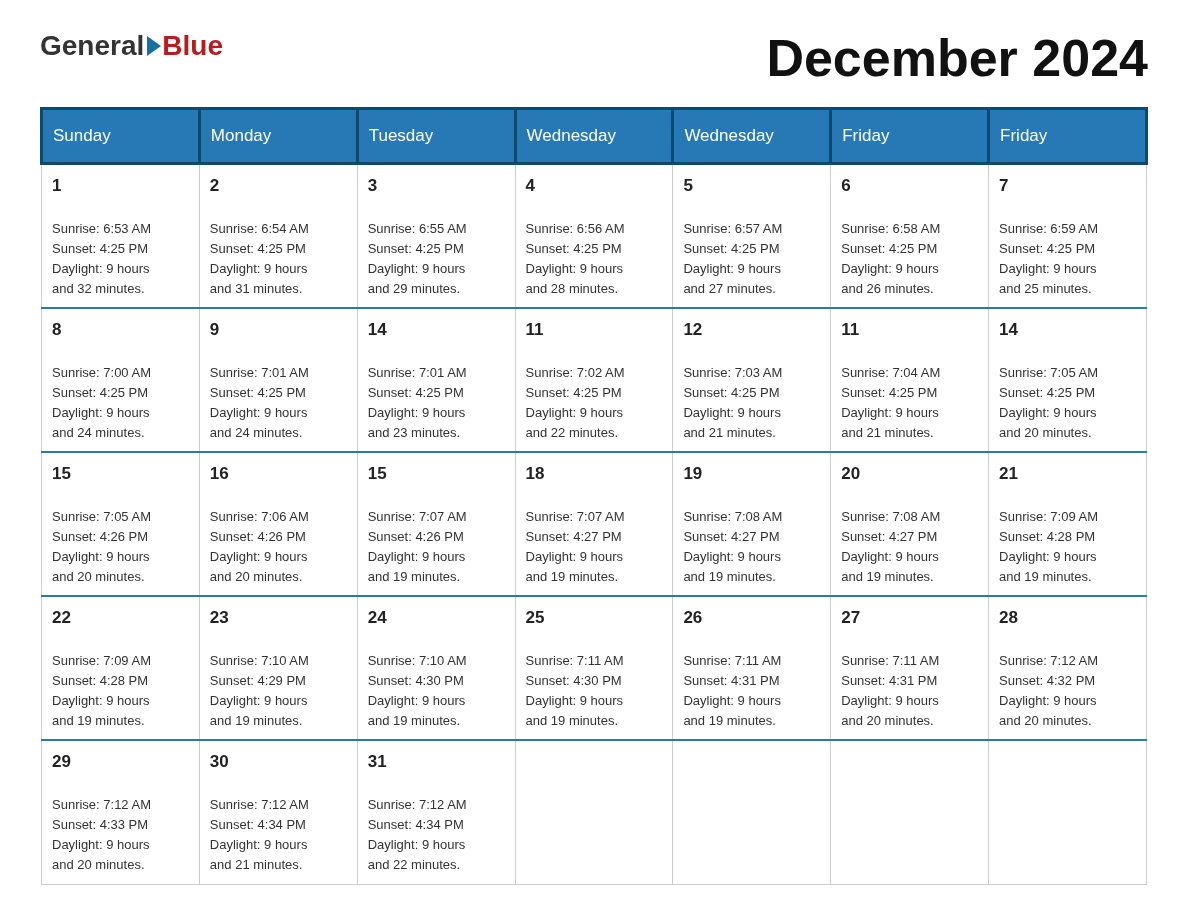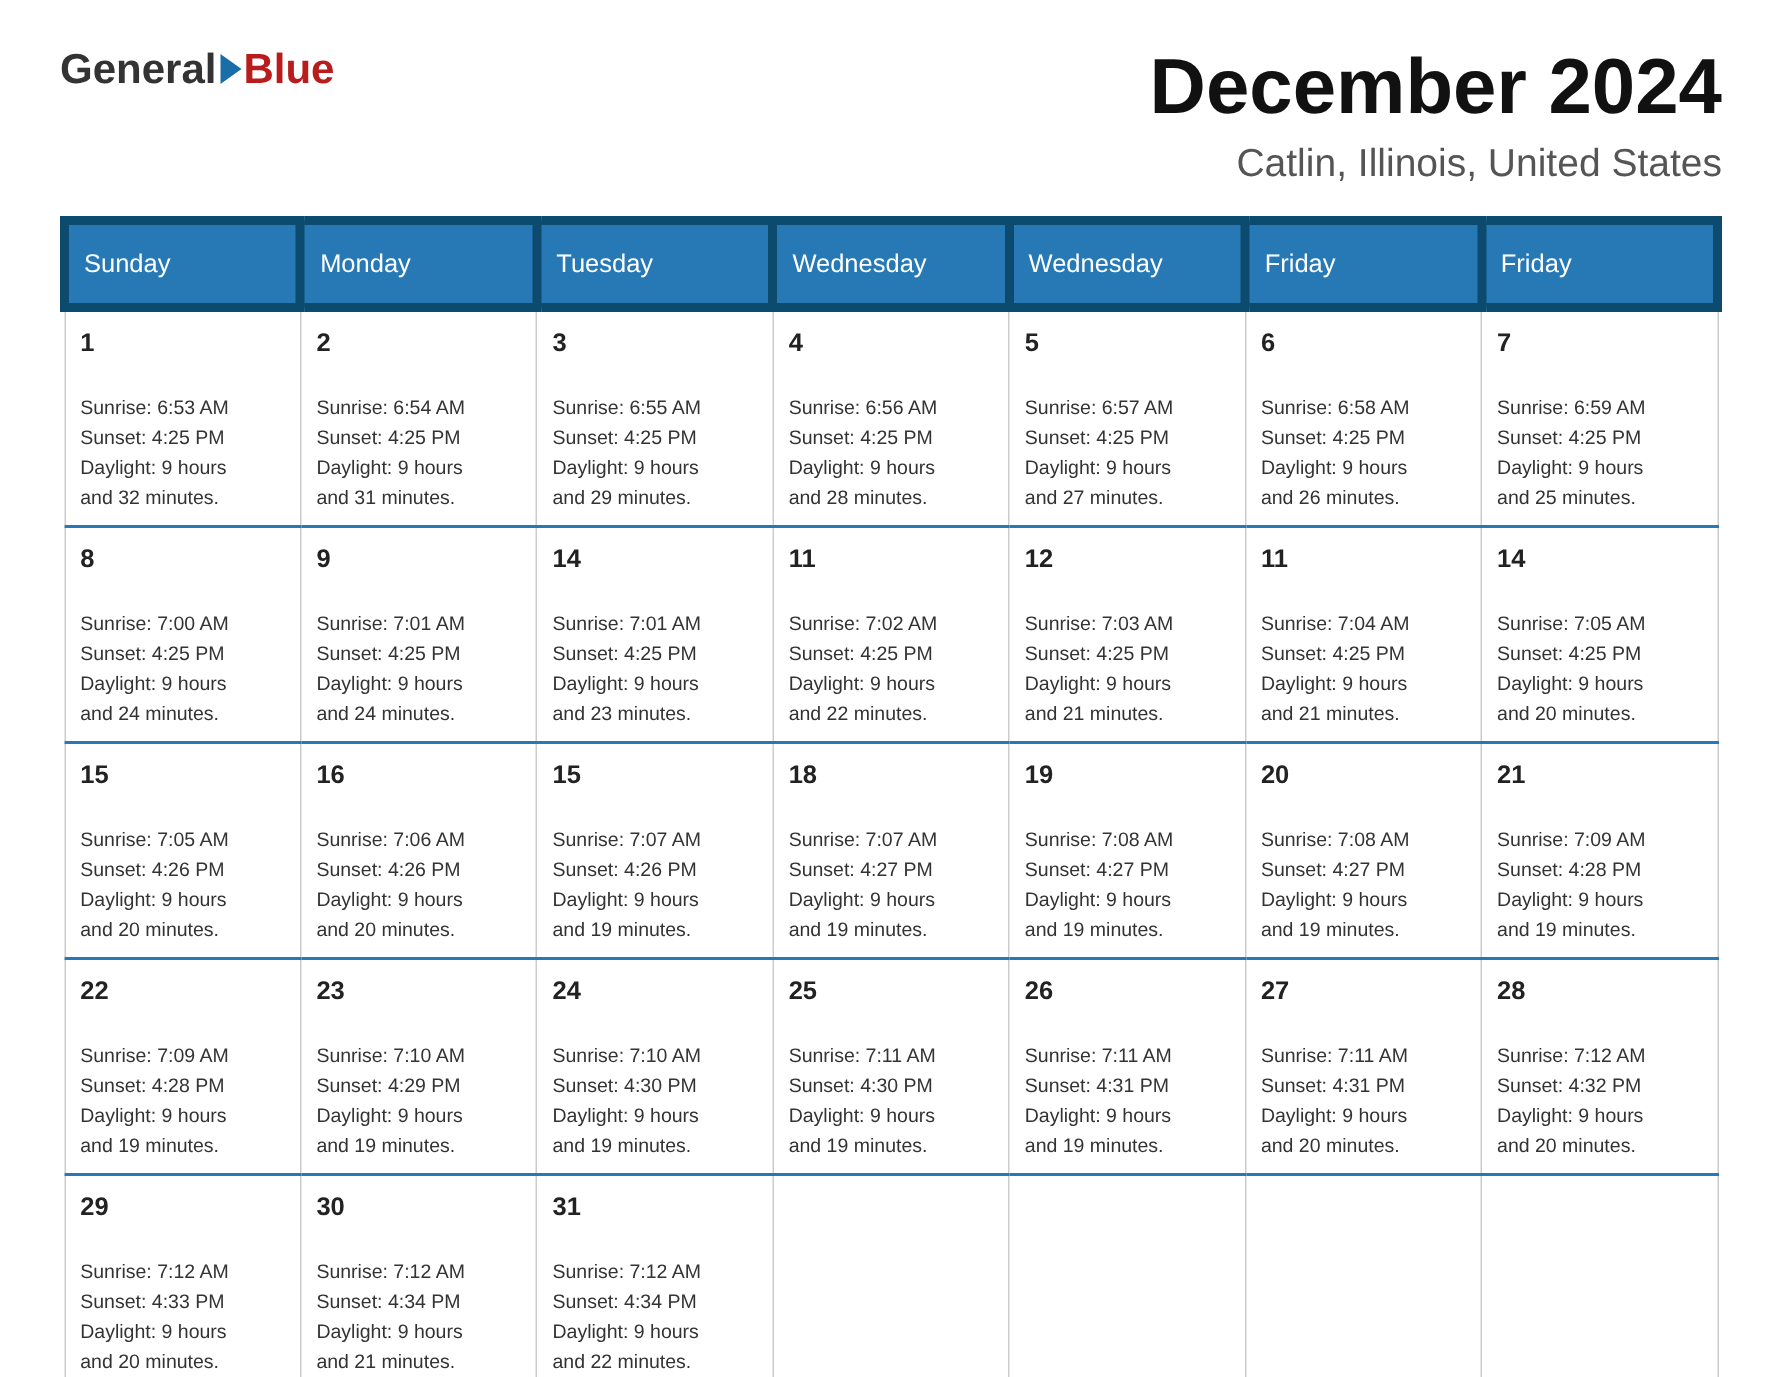--- a/index.html
+++ b/index.html
@@ -78,21 +78,21 @@
       border: 1px solid #aaa;
     }
 
     .calendar-table th {
       background-color: #2679b5;
       color: #ffffff;
       font-size: 17px;
       font-weight: normal;
       padding: 16px 10px;
       text-align: left;
-      border: 6px solid #0c4a6e;
+      border: 3px solid #0c4a6e;
     }
 
     .calendar-table td {
       vertical-align: top;
       padding: 8px 10px;
       border: 1px solid #ccc;
       width: 14.28%;
       min-height: 100px;
       font-size: 13.5px;
       color: #222;
@@ -128,21 +128,20 @@
 <div class="header">
   <div class="logo">
     <div class="logo-text">
       <span class="logo-general">General</span>
       <span class="logo-arrow"></span>
       <span class="logo-blue">Blue</span>
     </div>
   </div>
   <div class="title-section">
     <div class="month-title">December 2024</div>
-    <div class="location-title">Catlin, Illinois, United States</div>
   </div>
 </div>
 
 <table class="calendar-table">
   <thead>
     <tr>
     <th>Sunday</th>
         <th>Monday</th>
         <th>Tuesday</th>
         <th>Wednesday</th>

